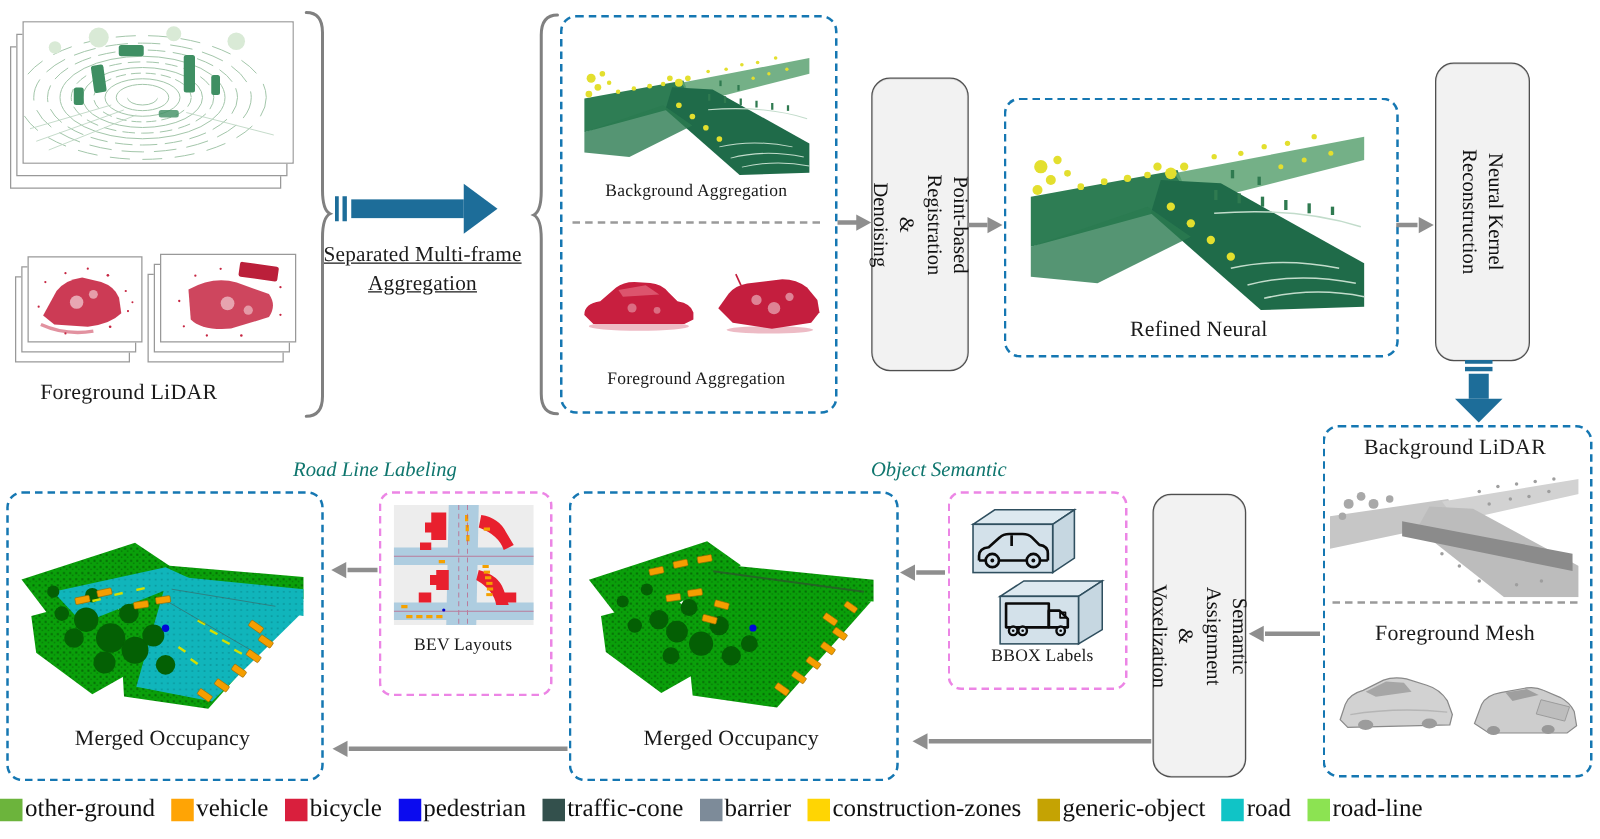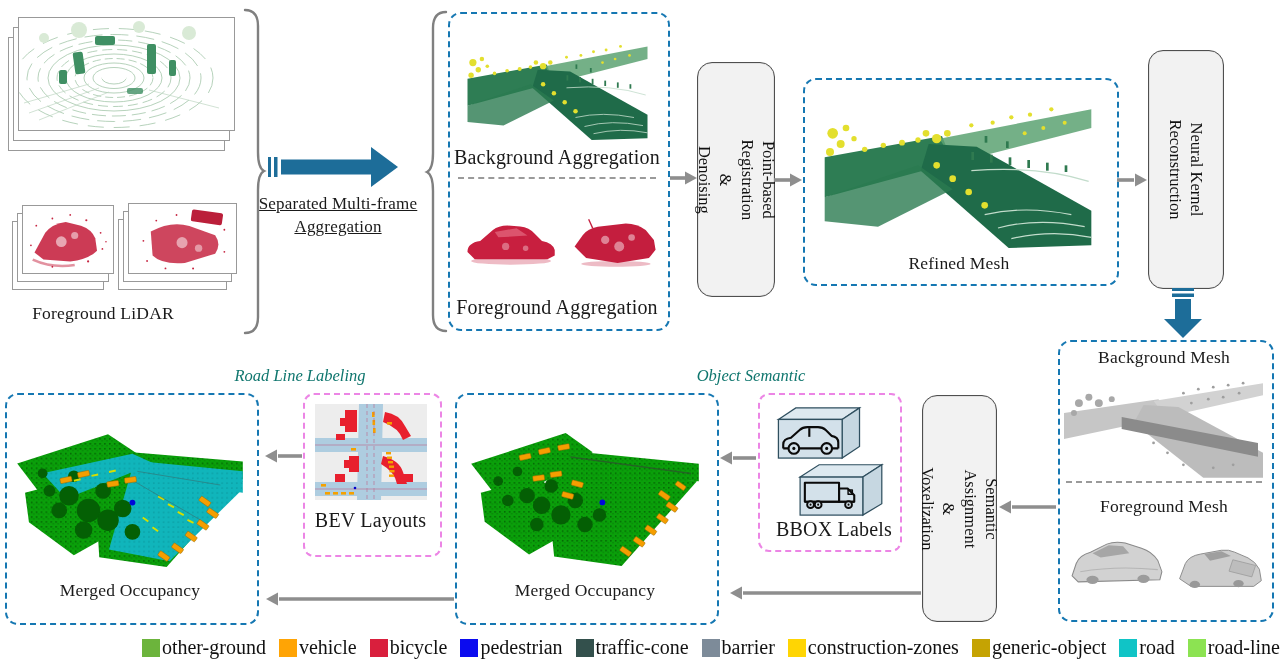--- a/index.html
+++ b/index.html
@@ -1,30 +1,30 @@
 <!DOCTYPE html>
 <html><head>
 <meta charset="utf-8">
 <style>
   html,body{margin:0;padding:0;background:#fff;}
   body{font-family:"Liberation Serif","DejaVu Serif",serif;color:#111;}
   #canvas{position:relative;width:1280px;height:671px;background:#fff;overflow:hidden;}
   .cap{position:absolute;text-align:center;font-size:17.5px;color:#1a1a1a;letter-spacing:.2px;}
-  .cap.small{font-size:20px;}
+  .cap.small{font-size:14px;}
   .italic-cap{position:absolute;text-align:center;font-size:16.5px;font-style:italic;color:#0f766e;}
   .dashed-blue{position:absolute;border:2.6px dashed #1577b2;border-radius:13px;background:transparent;}
   .dashed-pink{position:absolute;border:2.6px dashed #ec85e5;border-radius:11px;background:transparent;}
   .vprocess{position:absolute;background:#f2f2f2;border:1.6px solid #4f4f4f;border-radius:15px;
             display:flex;align-items:center;justify-content:center;box-shadow:0 0 0 0.5px #cfcfcf inset;}
   .vprocess span{transform:rotate(90deg);white-space:pre-line;text-align:center;font-size:16.5px;line-height:1.3;color:#111;}
   .frame{position:absolute;background:#fff;border:1.3px solid #999;}
   .divider{position:absolute;border-top:2px dashed #9a9a9a;}
   .pre{white-space:pre-line;}
   #flow{position:absolute;left:0;top:0;pointer-events:none;z-index:6;}
-  .legend{position:absolute;left:0;right:0;top:636px;display:flex;justify-content:flex-end;align-items:center;gap:13px;}
+  .legend{position:absolute;left:0;right:0;top:636px;display:flex;justify-content:flex-start;align-items:center;gap:13px;}
   .legend-item{display:flex;align-items:center;gap:2px;font-size:20px;}
   .swatch{width:18px;height:18px;display:inline-block;}
   svg.art{position:absolute;display:block;}
 </style>
 </head>
 <body>
 
 <div id="canvas">
 
   <svg width="0" height="0" style="position:absolute" aria-hidden="true">
@@ -440,29 +440,29 @@
 
   <div class="vprocess" style="left:697px;top:62px;width:76px;height:233px;">
     <span>Point-based
 Registration &amp; Denoising</span>
   </div>
 
   <div class="dashed-blue" style="left:803px;top:78px;width:312px;height:204px;"></div>
   <svg class="art" width="296" height="160" preserveAspectRatio="none" style="left:810px;top:88px;">
       <use href="#pc-intersection"></use>
     </svg>
-  <div class="cap" style="left:803px;top:253px;width:312px;">Refined Mesh</div>
+  <div class="cap" style="left:803px;top:253px;width:312px;">Refined Neural</div>
 
   <div class="vprocess" style="left:1148px;top:50px;width:74px;height:237px;">
     <span>Neural Kernel
 Reconstruction</span>
   </div>
 
   <div class="dashed-blue" style="left:1058px;top:340px;width:212px;height:278px;"></div>
-  <div class="cap" style="left:1058px;top:347px;width:212px;">Background Mesh</div>
+  <div class="cap" style="left:1058px;top:347px;width:212px;">Background LiDAR</div>
   <svg class="art" width="199" height="105" preserveAspectRatio="none" style="left:1064px;top:373px;">
       <use href="#pc-mesh"></use>
     </svg>
   <div class="divider" style="left:1066px;top:481px;width:196px;"></div>
   <div class="cap" style="left:1058px;top:496px;width:212px;">Foreground Mesh</div>
   <svg class="art" width="102" height="70" preserveAspectRatio="none" style="left:1066px;top:528px;">
       <use href="#gray-car-1"></use>
     </svg>
   <svg class="art" width="95" height="66" preserveAspectRatio="none" style="left:1172px;top:532px;">
       <use href="#gray-car-2"></use>

